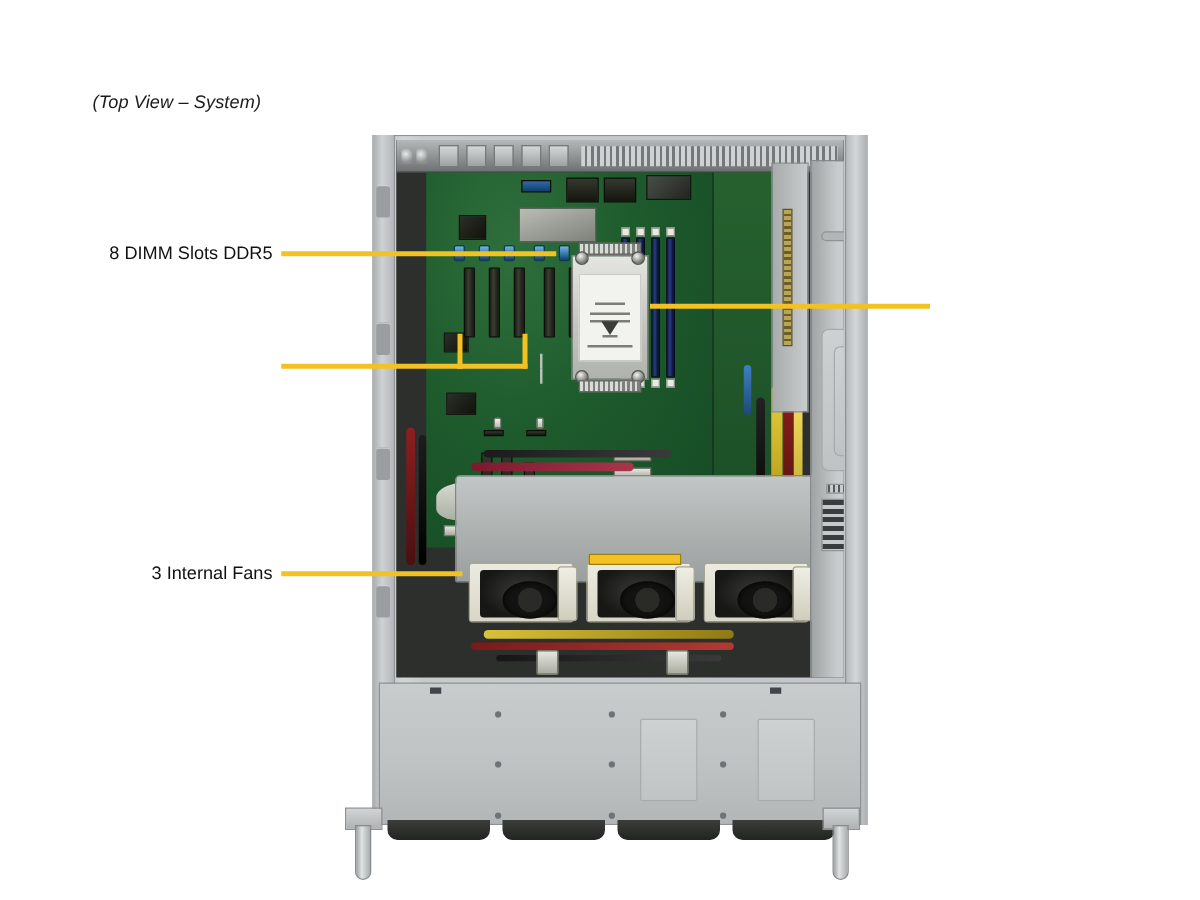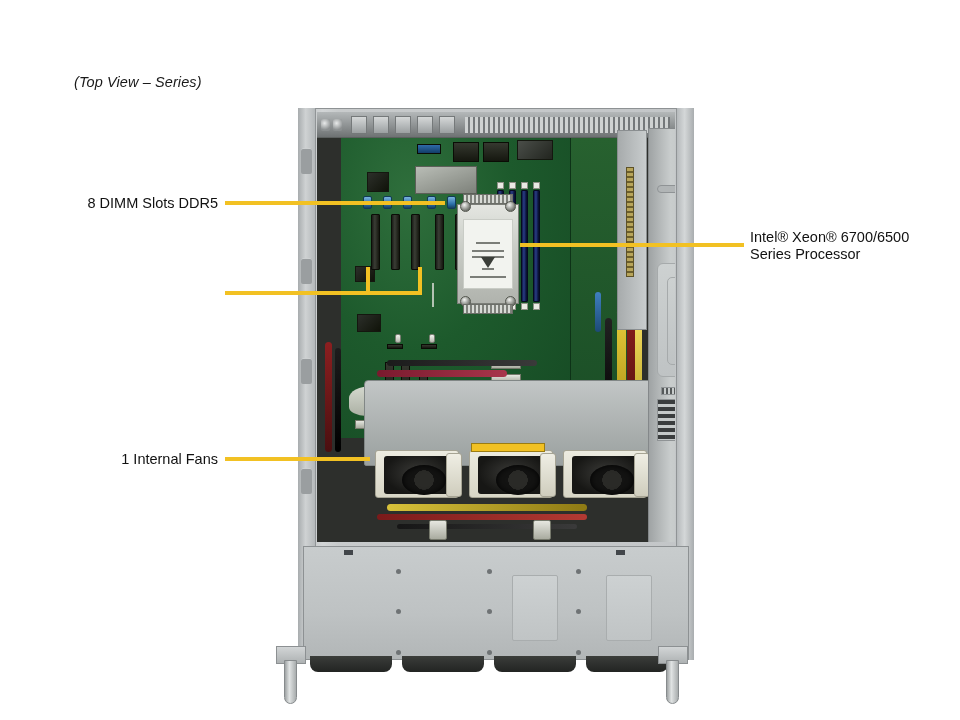--- a/index.html
+++ b/index.html
@@ -319,21 +319,21 @@
     position: absolute; left: 8px; top: 36px; width: 8px; height: 110px;
     background: repeating-linear-gradient(180deg,#b8a55a 0 3px,#6b5e2c 3px 5px);
     border: 1px solid #5d5126;
   }
 </style>
 </head>
 <body>
 
 <div id="page">
 
-  <div class="fig-title">(Top View – Series)</div>
+  <div class="fig-title">(Top View – System)</div>
 
   <div class="server">
 
     <div class="chassis-shell"></div>
 
     <div class="rail-left">
       <div class="notch" style="top:40px"></div>
       <div class="notch" style="top:150px"></div>
       <div class="notch" style="top:250px"></div>
       <div class="notch" style="top:360px"></div>
@@ -536,22 +536,18 @@
   </div>
 
   <div class="callout-label right-al" style="left:18px; top:195px; width:200px;">8 DIMM Slots DDR5</div>
   <div class="leader leader-h" style="left:225px; top:201px; width:220px;"></div>
 
   <div class="leader leader-h" style="left:225px; top:291px; width:145px;"></div>
   <div class="leader leader-v" style="left:366px; top:267px; height:28px;"></div>
   <div class="leader leader-h" style="left:366px; top:291px; width:56px;"></div>
   <div class="leader leader-v" style="left:418px; top:267px; height:28px;"></div>
 
-  <div class="callout-label right-al" style="left:18px; top:451px; width:200px;">1 Internal Fans</div>
+  <div class="callout-label right-al" style="left:18px; top:451px; width:200px;">3 Internal Fans</div>
   <div class="leader leader-h" style="left:225px; top:457px; width:145px;"></div>
 
-  <div class="callout-label" style="left:750px; top:229px; width:200px;">
-    <span>Intel® Xeon® 6700/6500</span><br>
-    <span>Series Processor</span>
-  </div>
   <div class="leader leader-h" style="left:520px; top:243px; width:224px;"></div>
 
 </div>
 
 </body></html>

